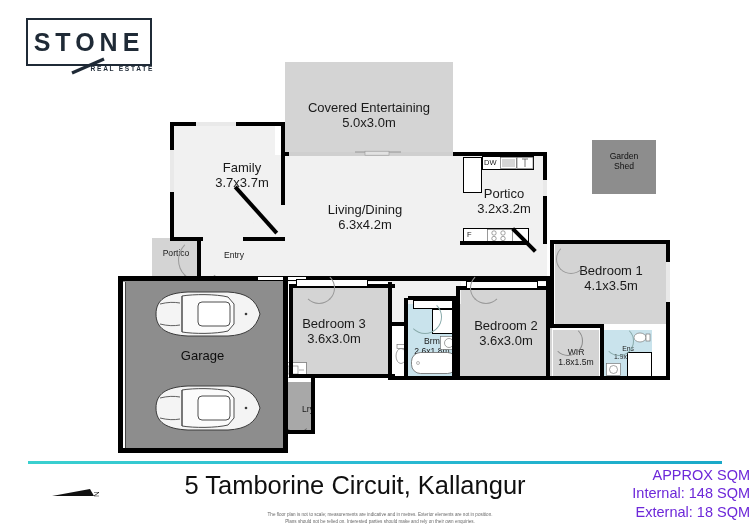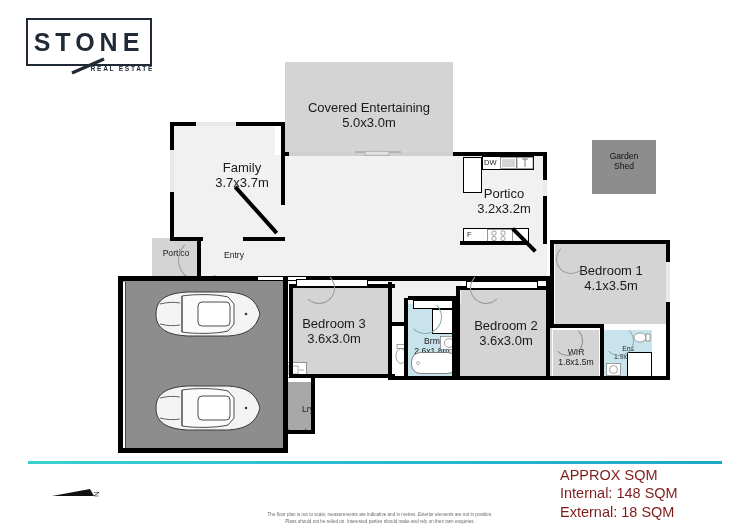--- a/index.html
+++ b/index.html
@@ -45,22 +45,22 @@
   
   .arc{position:absolute;border:1px solid #9a9a9a;border-radius:50%;
        background:transparent;box-sizing:border-box;}
 
   
   #rule{position:absolute;left:28px;top:461px;width:694px;height:3px;
         background:linear-gradient(90deg,#3ad0cf 0%,#2bbcd4 45%,#1aa9c8 100%);}
   #addr{position:absolute;left:140px;top:471px;width:430px;height:32px;
         text-align:center;font-size:25.5px;color:#101010;letter-spacing:0px;
         white-space:nowrap;}
-  #sqm{position:absolute;left:560px;top:466px;width:190px;text-align:left;
-       color:#7f1d1d;font-size:14.5px;line-height:1.26;}
+  #sqm{position:absolute;left:560px;top:466px;width:190px;text-align:right;
+       color:#6d28d9;font-size:14.5px;line-height:1.26;}
   #sqm .h{display:block;}
   #disc{position:absolute;left:160px;top:511px;width:440px;text-align:center;
         font-size:4.6px;color:#6a6a6a;line-height:1.55;}
   #north{position:absolute;left:50px;top:484px;width:58px;height:18px;}
 </style>
 </head>
 <body>
 
 <div id="page">
 
@@ -90,20 +90,24 @@
     <div class="rm f-living" style="left:173px;top:125px;width:102px;height:113px;"></div>
     <div class="rm f-living" style="left:245px;top:205px;width:40px;height:33px;
          clip-path:polygon(0 0,100% 0,100% 100%,38% 100%);"></div>
     <div class="lbl" style="left:191px;top:160px;width:102px;">
       <span class="l1">Family</span>
       <span class="l2">3.7x3.7m</span>
     </div>
 
     <div class="rm f-living" style="left:275px;top:155px;width:272px;height:127px;"></div>
     <div class="rm f-living" style="left:200px;top:238px;width:100px;height:44px;"></div>
+    <div class="lbl" style="left:300px;top:202px;width:130px;">
+      <span class="l1">Living/Dining</span>
+      <span class="l2">6.3x4.2m</span>
+    </div>
 
     <div class="rm f-living" style="left:463px;top:155px;width:82px;height:88px;"></div>
     <div class="lbl" style="left:463px;top:186px;width:82px;">
       <span class="l1">Portico</span>
       <span class="l2">3.2x3.2m</span>
     </div>
 
     <div class="wline" style="left:482px;top:156px;width:52px;height:14px;"></div>
     <div class="lbl xs" style="left:484px;top:159px;width:16px;font-size:7.5px;text-align:left;">DW</div>
     <svg style="position:absolute;left:500px;top:157px;width:34px;height:12px;" viewBox="0 0 34 12">
@@ -202,20 +206,21 @@
     <svg style="position:absolute;left:606px;top:363px;width:15px;height:13px;" viewBox="0 0 15 13">
       <rect x="0.5" y="0.5" width="14" height="12" fill="#fff" stroke="#666" stroke-width="0.6"></rect>
       <circle cx="7.5" cy="6.5" r="4" fill="none" stroke="#666" stroke-width="0.6"></circle>
     </svg>
     <div class="wline" style="left:627px;top:352px;width:25px;height:25px;"></div>
     <div class="arc" style="left:604px;top:326px;width:30px;height:30px;
          border-color:transparent;border-right-color:#8aa;border-bottom-color:#8aa;"></div>
 
     <div class="rm f-mgrey" style="left:122px;top:278px;width:161px;height:173px;"></div>
     <div class="lbl" style="left:122px;top:348px;width:161px;color:#0d0d0d;">
+      <span class="l1">Garage</span>
     </div>
 
     <svg style="position:absolute;left:142px;top:288px;width:124px;height:52px;" viewBox="0 0 124 52">
       <path d="M14 26 C14 12 24 5 46 4 L86 4 C104 5 114 11 118 26 C114 41 104 47 86 48 L46 48 C24 47 14 40 14 26 Z" fill="#f4f4f4" stroke="#3a3a3a" stroke-width="1"></path>
       <path d="M40 8 C52 6 74 6 86 9 L92 16 L92 36 L86 43 C74 46 52 46 40 44 Z" fill="#fbfbfb" stroke="#3a3a3a" stroke-width="0.9"></path>
       <rect x="56" y="14" width="32" height="24" rx="4" fill="#ffffff" stroke="#3a3a3a" stroke-width="0.9"></rect>
       <line x1="40" y1="8" x2="40" y2="44" stroke="#3a3a3a" stroke-width="0.8"></line>
       <circle cx="104" cy="26" r="1.3" fill="#3a3a3a"></circle>
       <path d="M18 16 C26 14 32 14 38 15" stroke="#3a3a3a" stroke-width="0.8" fill="none"></path>
       <path d="M18 36 C26 38 32 38 38 37" stroke="#3a3a3a" stroke-width="0.8" fill="none"></path>
@@ -318,20 +323,21 @@
   </div>
 
   <div id="rule"></div>
 
   <svg id="north" viewBox="0 0 58 18">
     <path d="M2 12 L40 5 L40 12 Z" fill="#111"></path>
     <path d="M40 5 L40 12 L44 12 Z" fill="#111"></path>
     <text x="49" y="13" font-size="8" fill="#111" font-family="Liberation Sans, sans-serif" transform="rotate(-90 49 13)">N</text>
   </svg>
 
+  <div id="addr">5 Tamborine Circuit, Kallangur</div>
 
   <div id="sqm">
     <span class="h">APPROX SQM</span>
     <span class="h">Internal: 148 SQM</span>
     <span class="h">External: 18 SQM</span>
   </div>
 
   <div id="disc">
     <div>The floor plan is not to scale; measurements are indicative and in metres. Exterior elements are not in position.</div>
     <div>Plans should not be relied on. Interested parties should make and rely on their own enquiries.</div>

